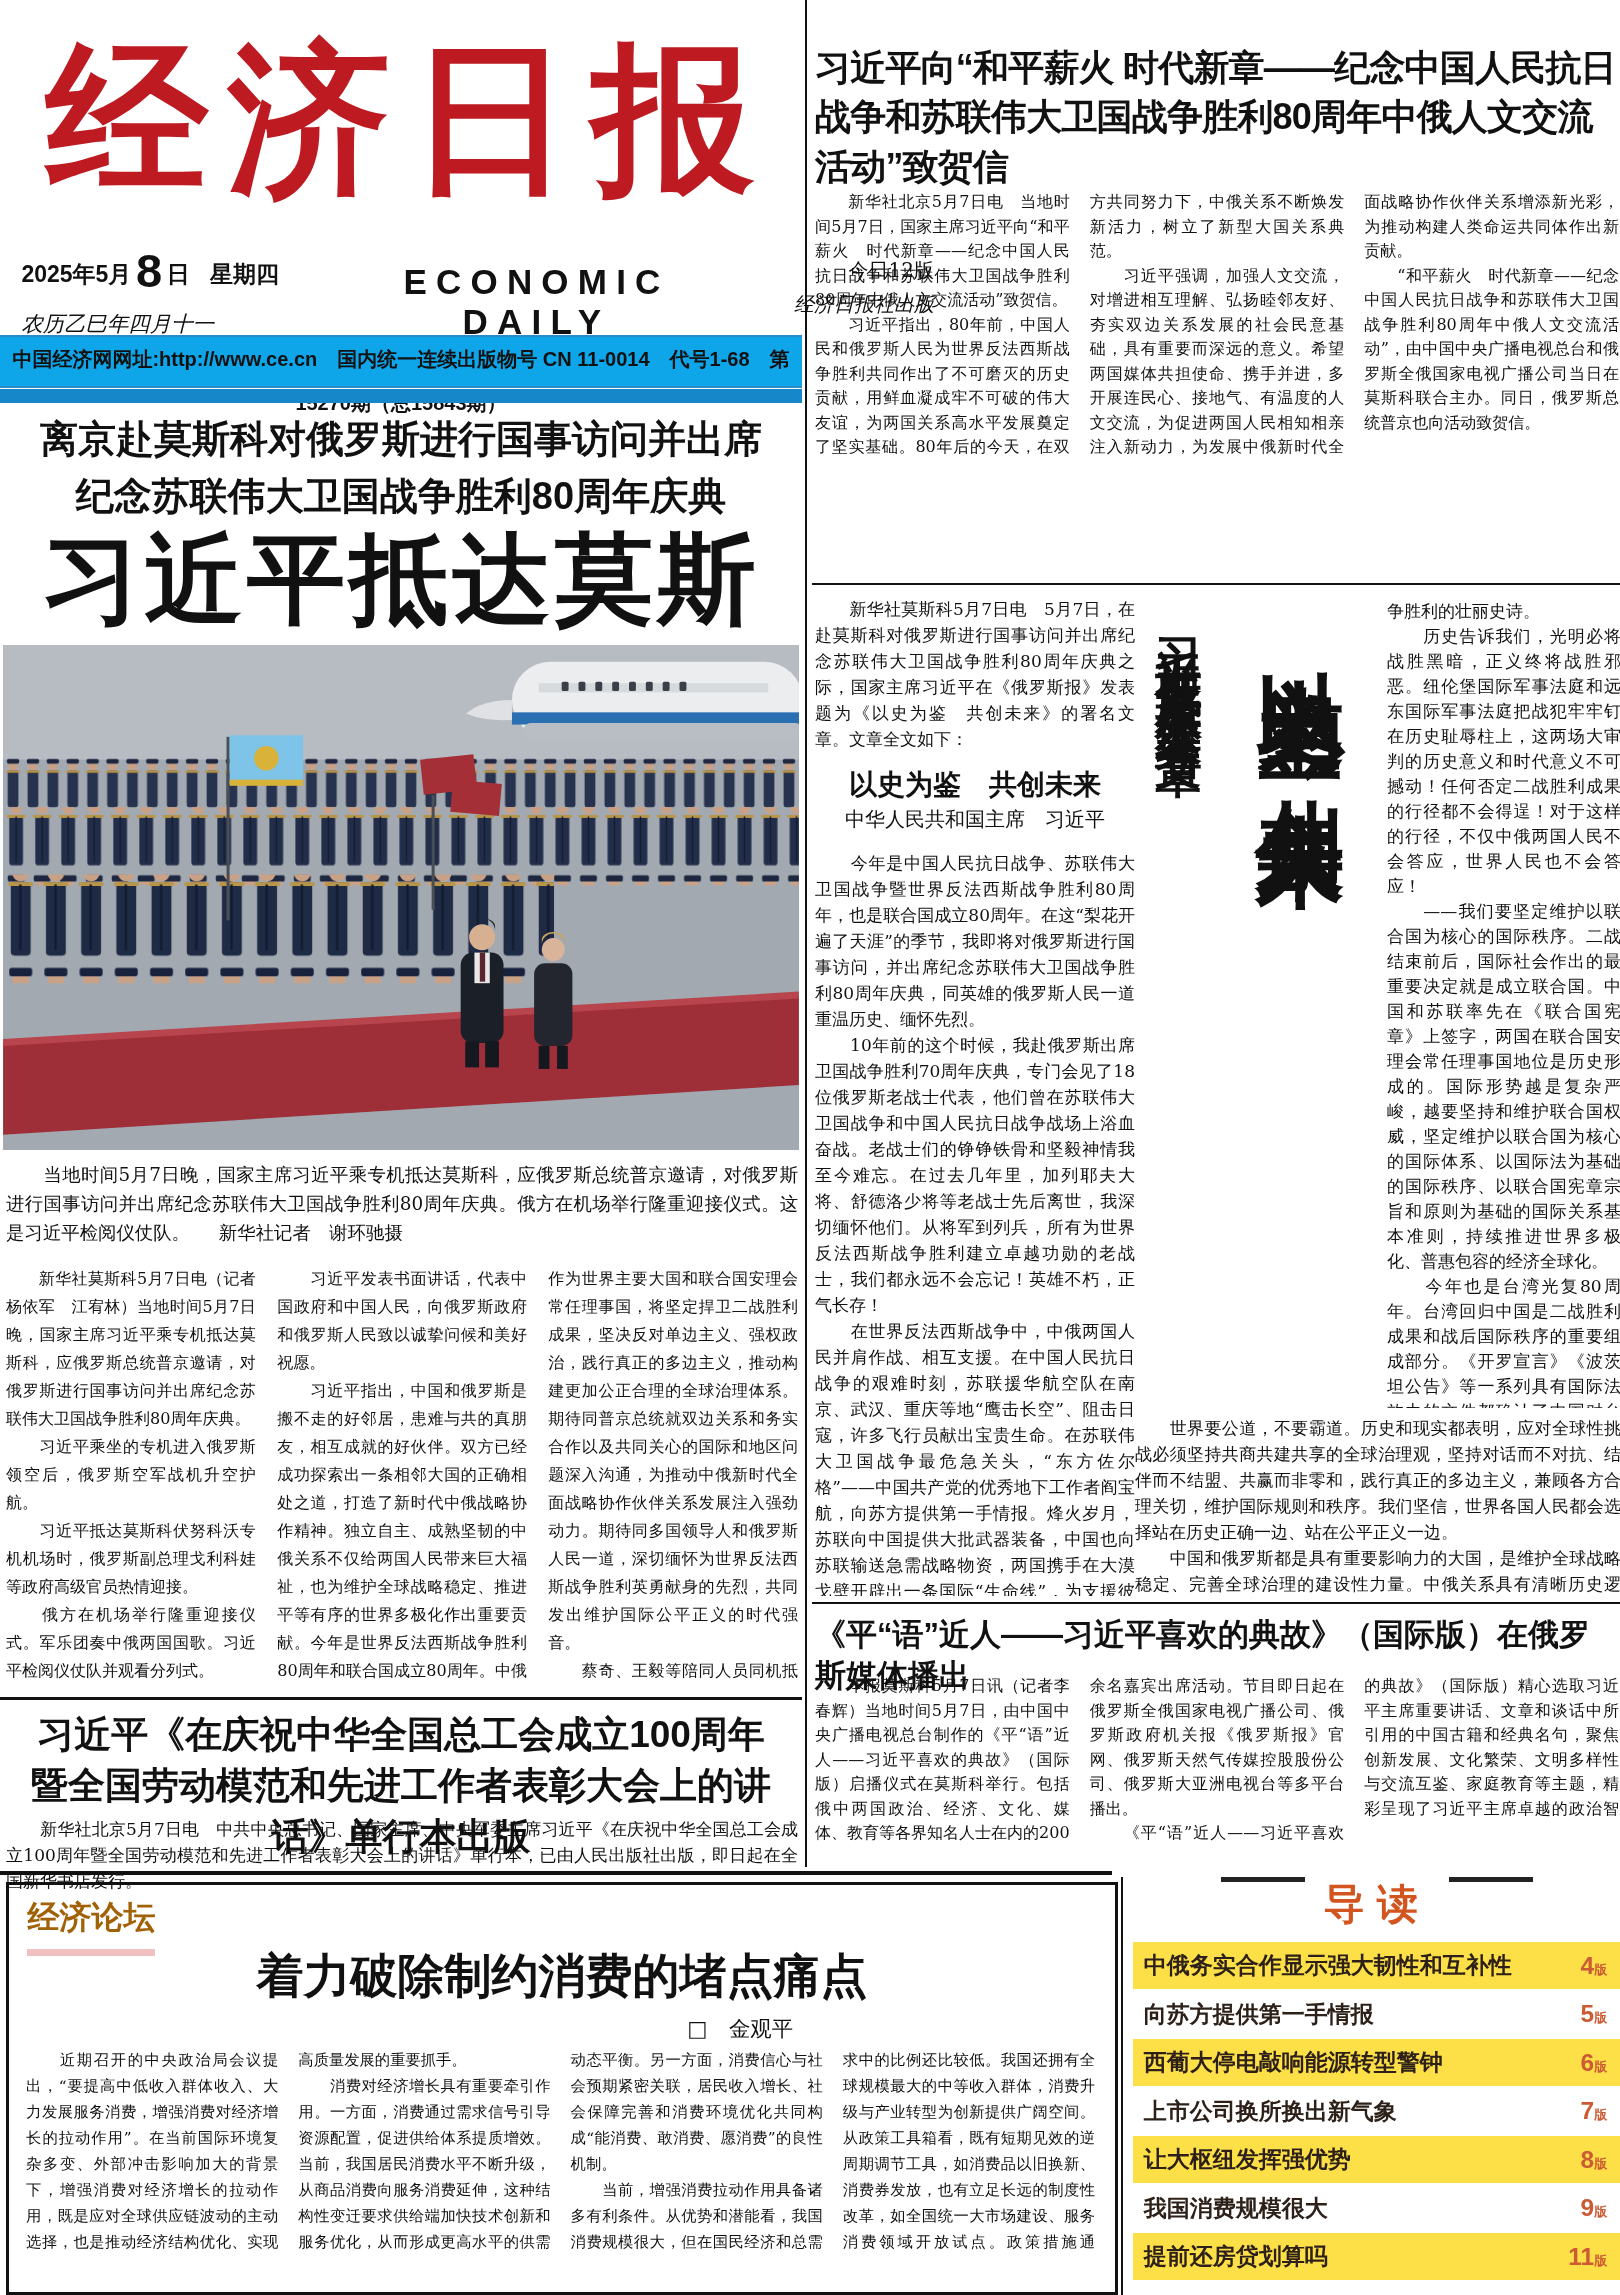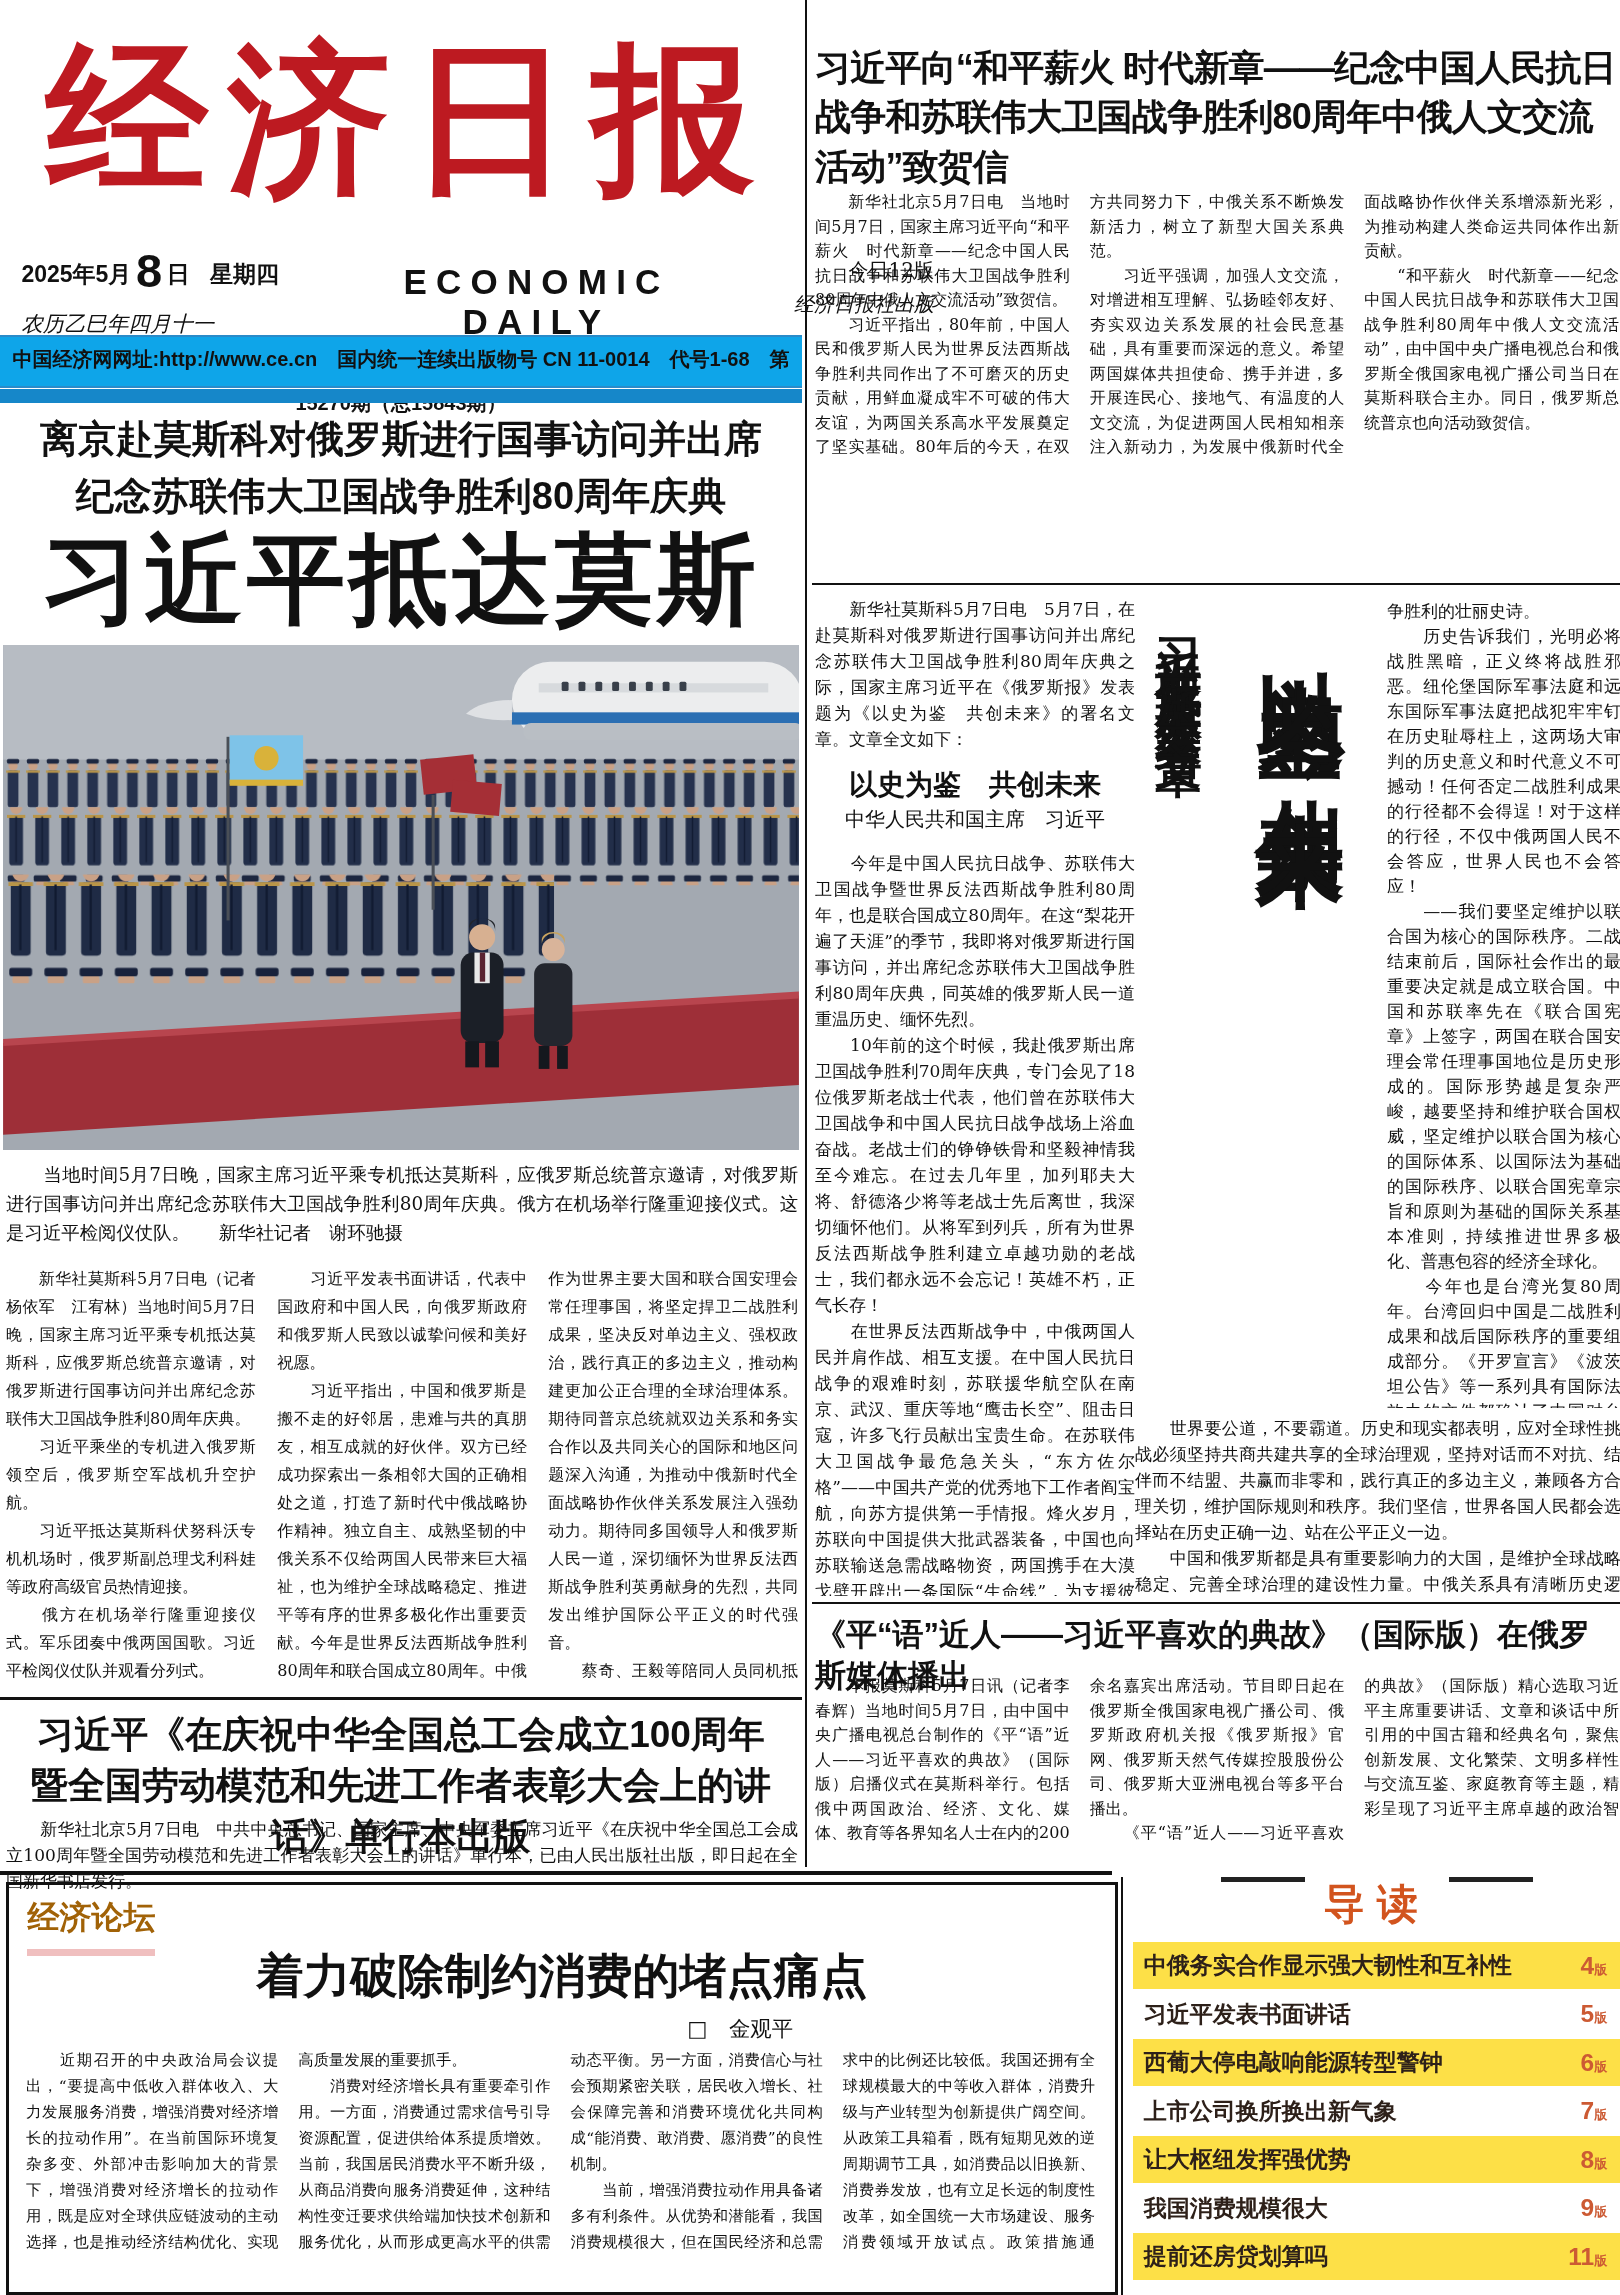--- a/index.html
+++ b/index.html
@@ -283,21 +283,21 @@
     <span class="dash"></span>
     <span class="guide-title">导读</span>
     <span class="dash"></span>
   </div>
   <div class="abs guide-list">
     <div class="guide-item alt">
       <span class="gi-title">中俄务实合作显示强大韧性和互补性</span>
       <span class="gi-page"><span>4</span><small>版</small></span>
     </div>
     <div class="guide-item">
-      <span class="gi-title">习近平发表书面讲话</span>
+      <span class="gi-title">向苏方提供第一手情报</span>
       <span class="gi-page"><span>5</span><small>版</small></span>
     </div>
     <div class="guide-item alt">
       <span class="gi-title">西葡大停电敲响能源转型警钟</span>
       <span class="gi-page"><span>6</span><small>版</small></span>
     </div>
     <div class="guide-item">
       <span class="gi-title">上市公司换所换出新气象</span>
       <span class="gi-page"><span>7</span><small>版</small></span>
     </div>

